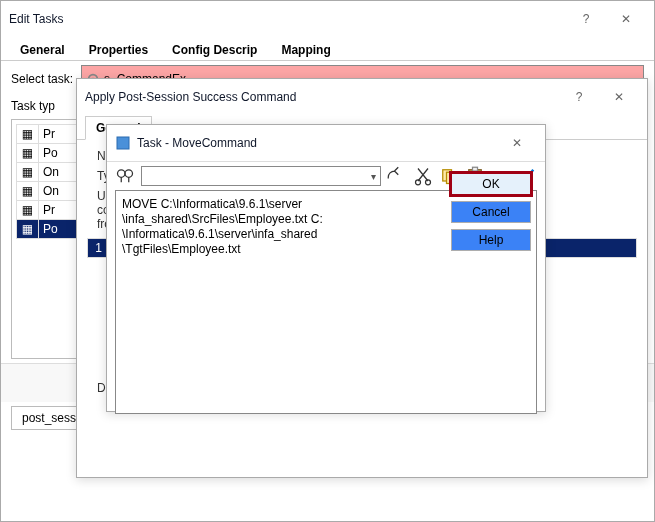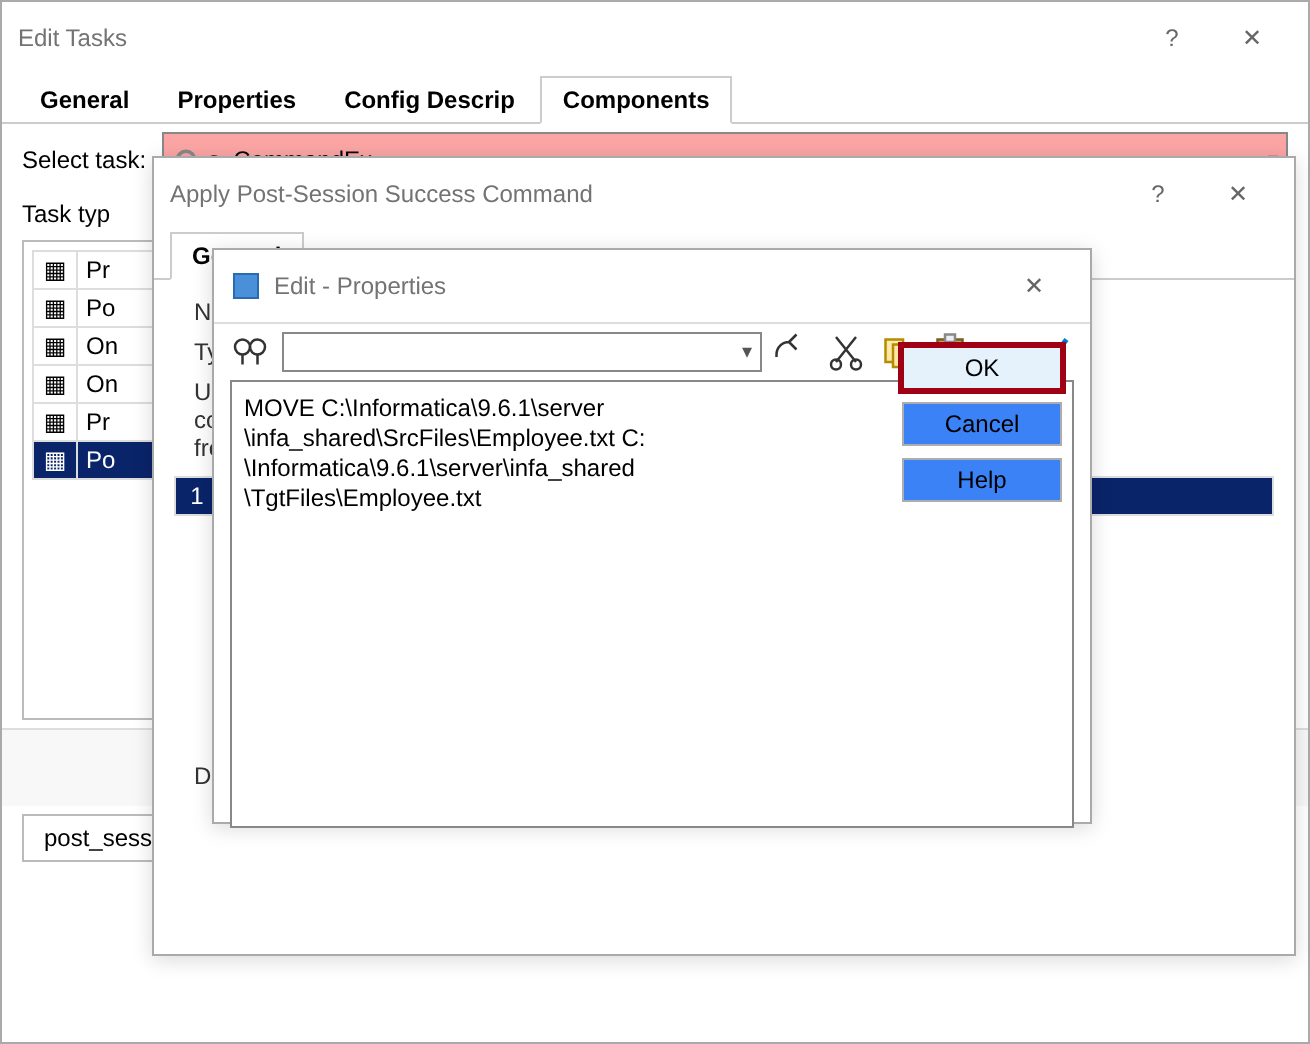--- a/index.html
+++ b/index.html
@@ -1,20 +1,20 @@
 <!DOCTYPE html>
 <html><head>
 <meta charset="utf-8">
 <style>
 * { box-sizing: border-box; font-family: "Segoe UI", Tahoma, sans-serif; font-size: 12px; }
 body { margin: 0; background: #f0f0f0; width: 655px; height: 522px; overflow: hidden; position: relative; }
 
 .window { position: absolute; background: #fff; border: 1px solid #aaa; box-shadow: 0 2px 10px rgba(0,0,0,0.15); }
 .titlebar { display: flex; align-items: center; padding: 6px 8px; background: #fff; }
-.titlebar .title { flex: 1; font-size: 12px; color: #737373; }
+.titlebar .title { flex: 1; font-size: 12px; color: #0f172a; }
 .titlebar .winbtn { width: 40px; height: 24px; display: inline-flex; align-items: center; justify-content: center; color: #666; cursor: default; }
 
 .tabs { display: flex; border-bottom: 1px solid #ccc; padding: 0 8px; font-weight: bold; }
 .tab { padding: 4px 10px; border: 1px solid transparent; border-bottom: none; margin-right: 2px; cursor: default; position: relative; top: 1px; }
 .tab.active { border-color: #ccc; background: #fff; border-bottom: 1px solid #fff; }
 
 .formrow { display: flex; align-items: center; padding: 3px 10px; }
 .formrow label { width: 60px; color: #333; }
 
 .dlg-body { padding: 6px 10px; }
@@ -65,21 +65,21 @@
 <div id="win-main" class="window">
   <div class="titlebar">
     <span class="title">Edit Tasks</span>
     <span class="winbtn">?</span>
     <span class="winbtn">✕</span>
   </div>
   <div class="tabs">
     <div class="tab">General</div>
     <div class="tab">Properties</div>
     <div class="tab">Config Descrip</div>
-    <div class="tab active">Components</div>
+    <div class="tab">Mapping</div>
   </div>
   <div class="select-task">
     <label style="width:70px">Select task:</label>
     <div class="dropdown">
       <span class="gear">
         <svg viewBox="0 0 16 16">
             <circle cx="8" cy="8" r="5" fill="none" stroke="#888" stroke-width="2"></circle>
             <circle cx="8" cy="8" r="1.5" fill="#888"></circle>
           </svg>
       </span>
@@ -172,21 +172,21 @@
   </div>
 </div>
 
 <div id="win-edit" class="window">
   <div class="titlebar" style="border-bottom:1px solid #ddd">
     <span style="width:16px;height:16px;margin-right:6px">
       <svg viewBox="0 0 16 16">
           <rect x="2" y="2" width="12" height="12" fill="#4a90d9" stroke="#2a6bb0"></rect>
         </svg>
     </span>
-    <span class="title">Edit  - Properties</span>
+    <span class="title">Task  - MoveCommand</span>
     <span class="winbtn">✕</span>
   </div>
   <div class="toolbar">
     <span class="tb" title="Find">
       <svg viewBox="0 0 16 16">
           <circle cx="5" cy="6" r="3" fill="none" stroke="#333"></circle>
           <circle cx="11" cy="6" r="3" fill="none" stroke="#333"></circle>
           <path d="M5 9v4M11 9v4" stroke="#333"></path>
         </svg>
     </span>

